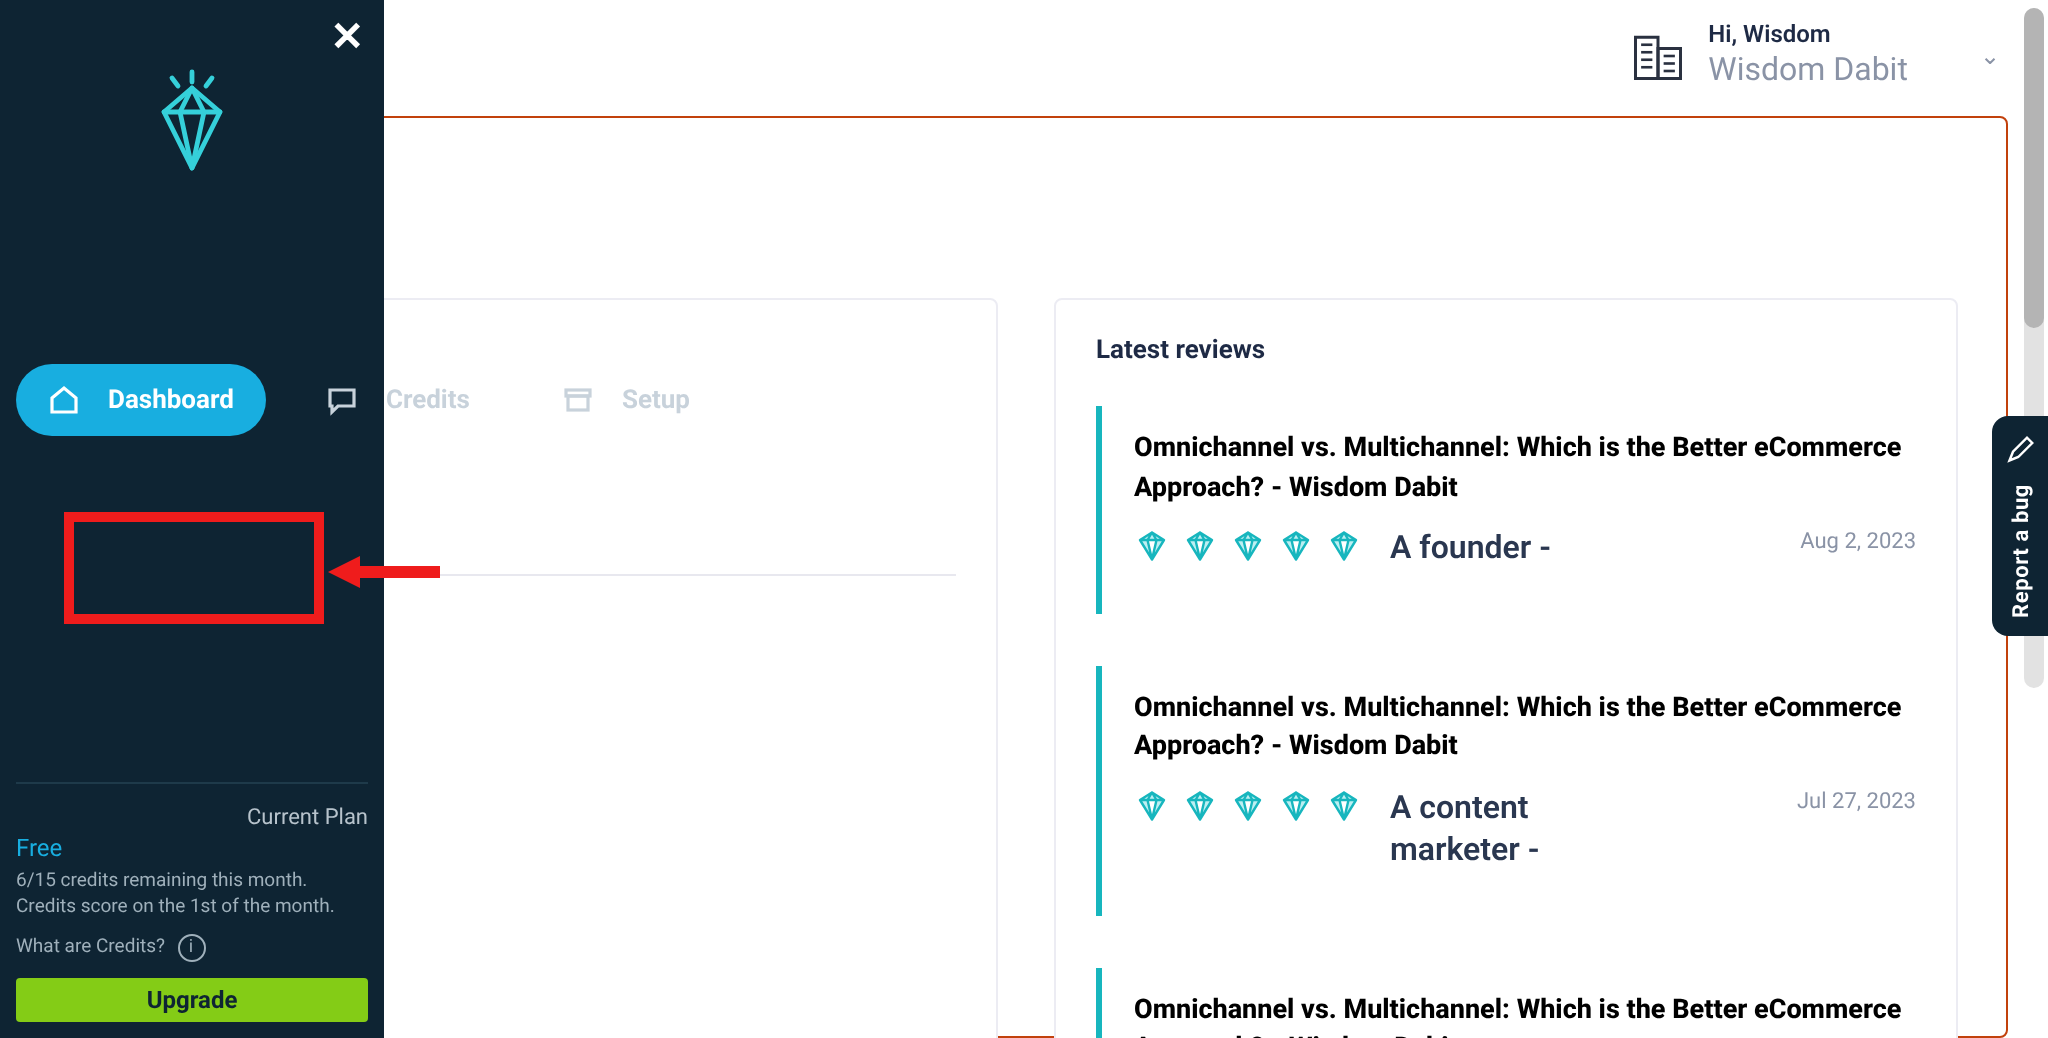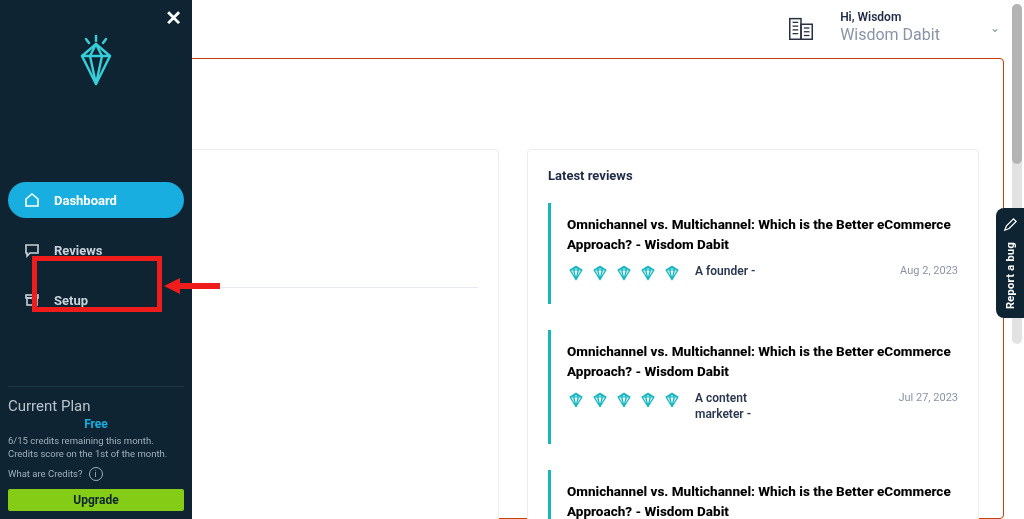--- a/index.html
+++ b/index.html
@@ -2,21 +2,21 @@
 <html><head>
 <meta charset="utf-8">
 <style>
   * { box-sizing: border-box; margin: 0; padding: 0; font-family: -apple-system, BlinkMacSystemFont, "Segoe UI", Roboto, Arial, sans-serif; }
   html, body { width: 1024px; height: 519px; overflow: hidden; background: #fff; }
 
   .viewport { position: relative; width: 1024px; height: 519px; background: #fff; }
 
   
   .header-user {
-    position: absolute; top: 10px; right: 24px; display: flex; align-items: center; gap: 24px;
+    position: absolute; top: 10px; right: 24px; display: flex; align-items: center; gap: 10px;
   }
   .header-user .building { color: #2a3140; }
   .header-user svg { display: block; }
   .user-texts { line-height: 1.25; }
   .user-greet { font-size: 12px; color: #1e2a45; font-weight: 600; }
   .user-sub  { font-size: 16px; color: #8a93a6; }
   .user-caret { margin-left: 26px; color: #8a93a6; font-size: 12px; }
 
   
   .main-card {
@@ -39,55 +39,55 @@
   
   .review-item {
     border-left: 3px solid #17b6be;
     padding: 12px 0 22px 16px;
     margin-bottom: 26px;
   }
   .review-item.faded-last { margin-bottom: 0; padding-bottom: 0; }
   .review-title { font-size: 13.5px; font-weight: 800; color: #000000; line-height: 1.45; }
   .review-meta { display: flex; align-items: flex-start; gap: 14px; margin-top: 10px; }
   .diamonds { display: flex; gap: 6px; flex: 0 0 auto; }
-  .role { font-size: 12px; color: #2a3750; font-weight: 600; flex: 0 0 auto; max-width: 90px; line-height: 1.3; }
+  .role { font-size: 16px; color: #2a3750; font-weight: 600; flex: 0 0 auto; max-width: 90px; line-height: 1.3; }
   .date { font-size: 11px; color: #8a93a6; margin-left: auto; flex: 0 0 auto; white-space: nowrap; }
 
   
   .diamond { width: 18px; height: 18px; }
   .diamond svg { width: 18px; height: 18px; display: block; }
 
   
   .sidebar {
     position: absolute; left: 0; top: 0; bottom: 0; width: 192px;
     background: #0e2433; color: #e7eef3;
     padding: 12px 8px 0 8px;
     z-index: 20;
   }
   .close-x {
     position: absolute; top: 6px; right: 10px; color: #fff; font-size: 20px; font-weight: 900; cursor: pointer;
   }
   .logo-wrap { display: flex; justify-content: center; margin-top: 22px; }
   .logo-wrap svg { display: block; }
-  .nav { margin-top: 92px; display: flex; flex-direction: column; gap: 14px; }
+  .nav { margin-top: 92px; display: flex; flex-direction: row; gap: 14px; }
   .nav-item {
     display: flex; align-items: center; gap: 14px;
     padding: 10px 16px; border-radius: 20px; font-size: 13px; font-weight: 700;
     color: #c8d2db; cursor: pointer;
   }
   .nav-item.active { background: #18aee0; color: #fff; }
   .nav-item .ico { width: 16px; height: 16px; display:flex; align-items:center; justify-content:center; }
   .nav-item .ico svg { display:block; }
 
   .sidebar-bottom {
     position: absolute; left: 8px; right: 8px; bottom: 8px;
     border-top: 1px solid #1e3a4a; padding-top: 10px;
   }
-  .sb-label { font-size: 15px; color: #b7c3cc; }
-  .sb-plan  { font-size: 12px; color: #18aee0; font-weight: 700; margin: 2px 0 4px; text-align: center; }
+  .sb-label { font-size: 11px; color: #b7c3cc; text-align: right; }
+  .sb-plan  { font-size: 12px; color: #18aee0; font-weight: 400; margin: 2px 0 4px; }
   .sb-line  { font-size: 9.5px; color: #9fb0bb; line-height: 1.35; }
   .sb-credits { display:flex; align-items:center; gap:6px; margin-top:6px; }
   .sb-credits .q { width:14px; height:14px; border:1px solid #9fb0bb; border-radius:50%; display:flex; align-items:center; justify-content:center; font-size:9px; color:#9fb0bb; }
   .upgrade-btn {
     margin-top: 8px; background: #84cc16; color: #0e2433; font-weight:700;
     font-size: 12px; text-align:center; padding: 4px 0; border-radius: 2px; cursor:pointer;
   }
 
   
   .annot-box {
@@ -264,21 +264,21 @@
             </svg>
         </span>
         <span>Dashboard</span>
       </div>
       <div class="nav-item">
         <span class="ico">
           <svg width="16" height="16" viewBox="0 0 16 16" fill="none">
               <path d="M2 3 H14 V11 H6 L3 14 V11 H2 Z" stroke="#c8d2db" stroke-width="1.6"></path>
             </svg>
         </span>
-        <span>Reviews</span>
+        <span>Credits</span>
       </div>
       <div class="nav-item">
         <span class="ico">
           <svg width="16" height="16" viewBox="0 0 16 16" fill="none">
               <rect x="2" y="3" width="12" height="3" stroke="#c8d2db" stroke-width="1.6"></rect>
               <rect x="3" y="6" width="10" height="7" stroke="#c8d2db" stroke-width="1.6"></rect>
             </svg>
         </span>
         <span>Setup</span>
       </div>

